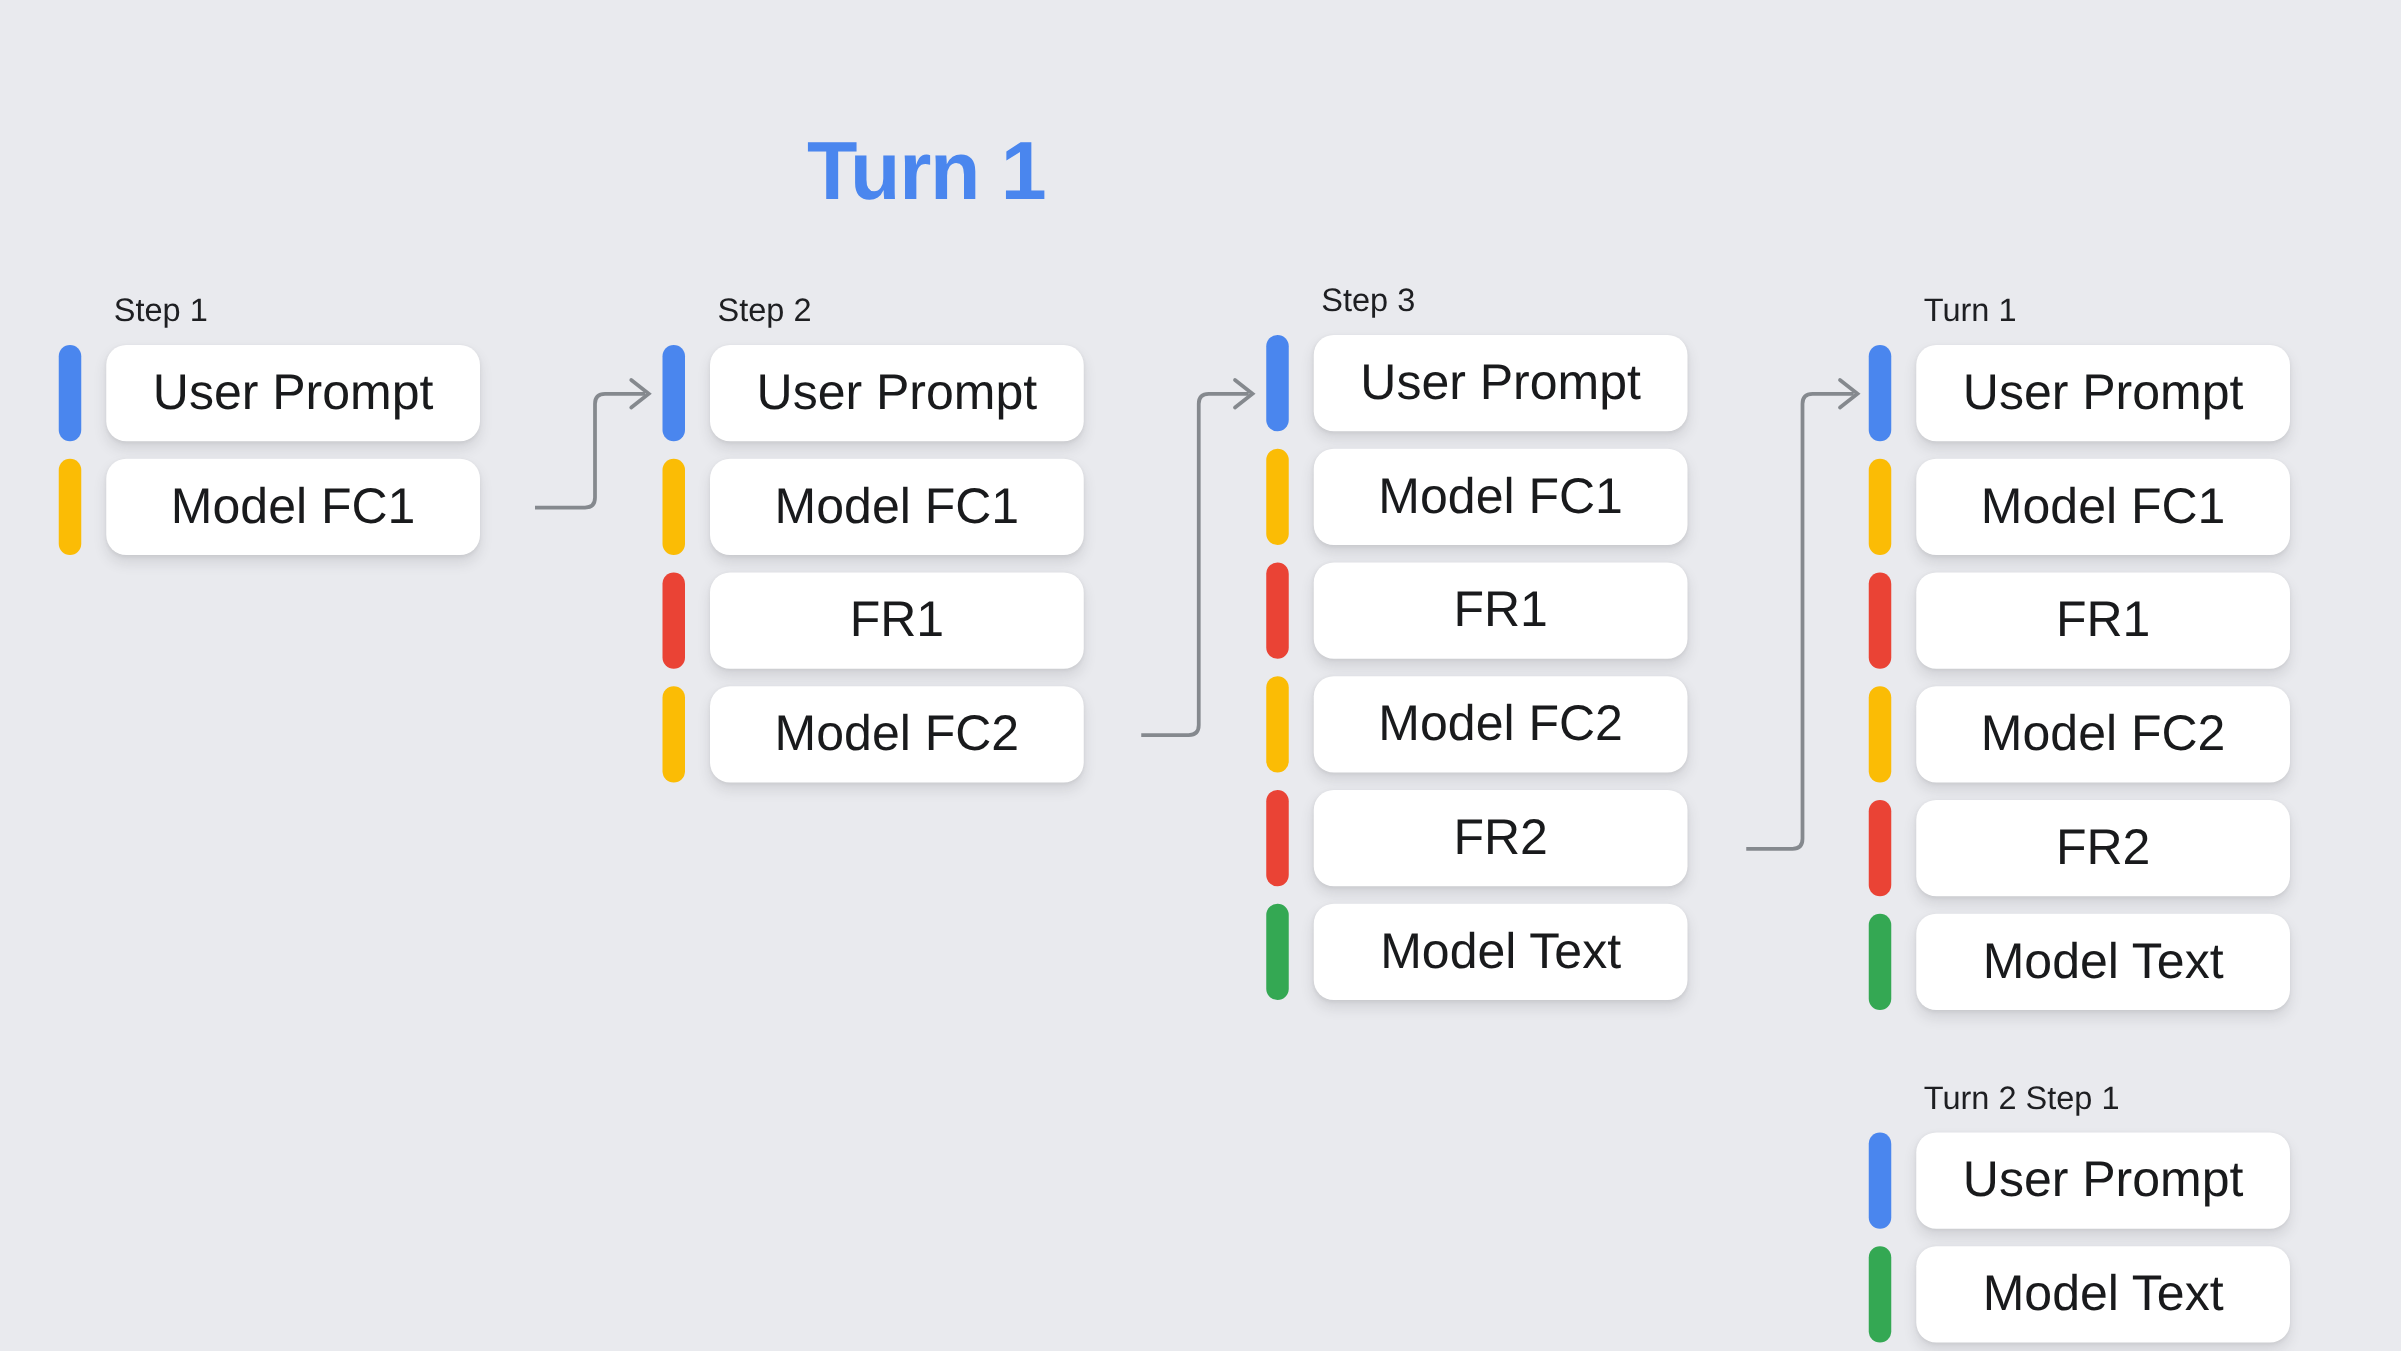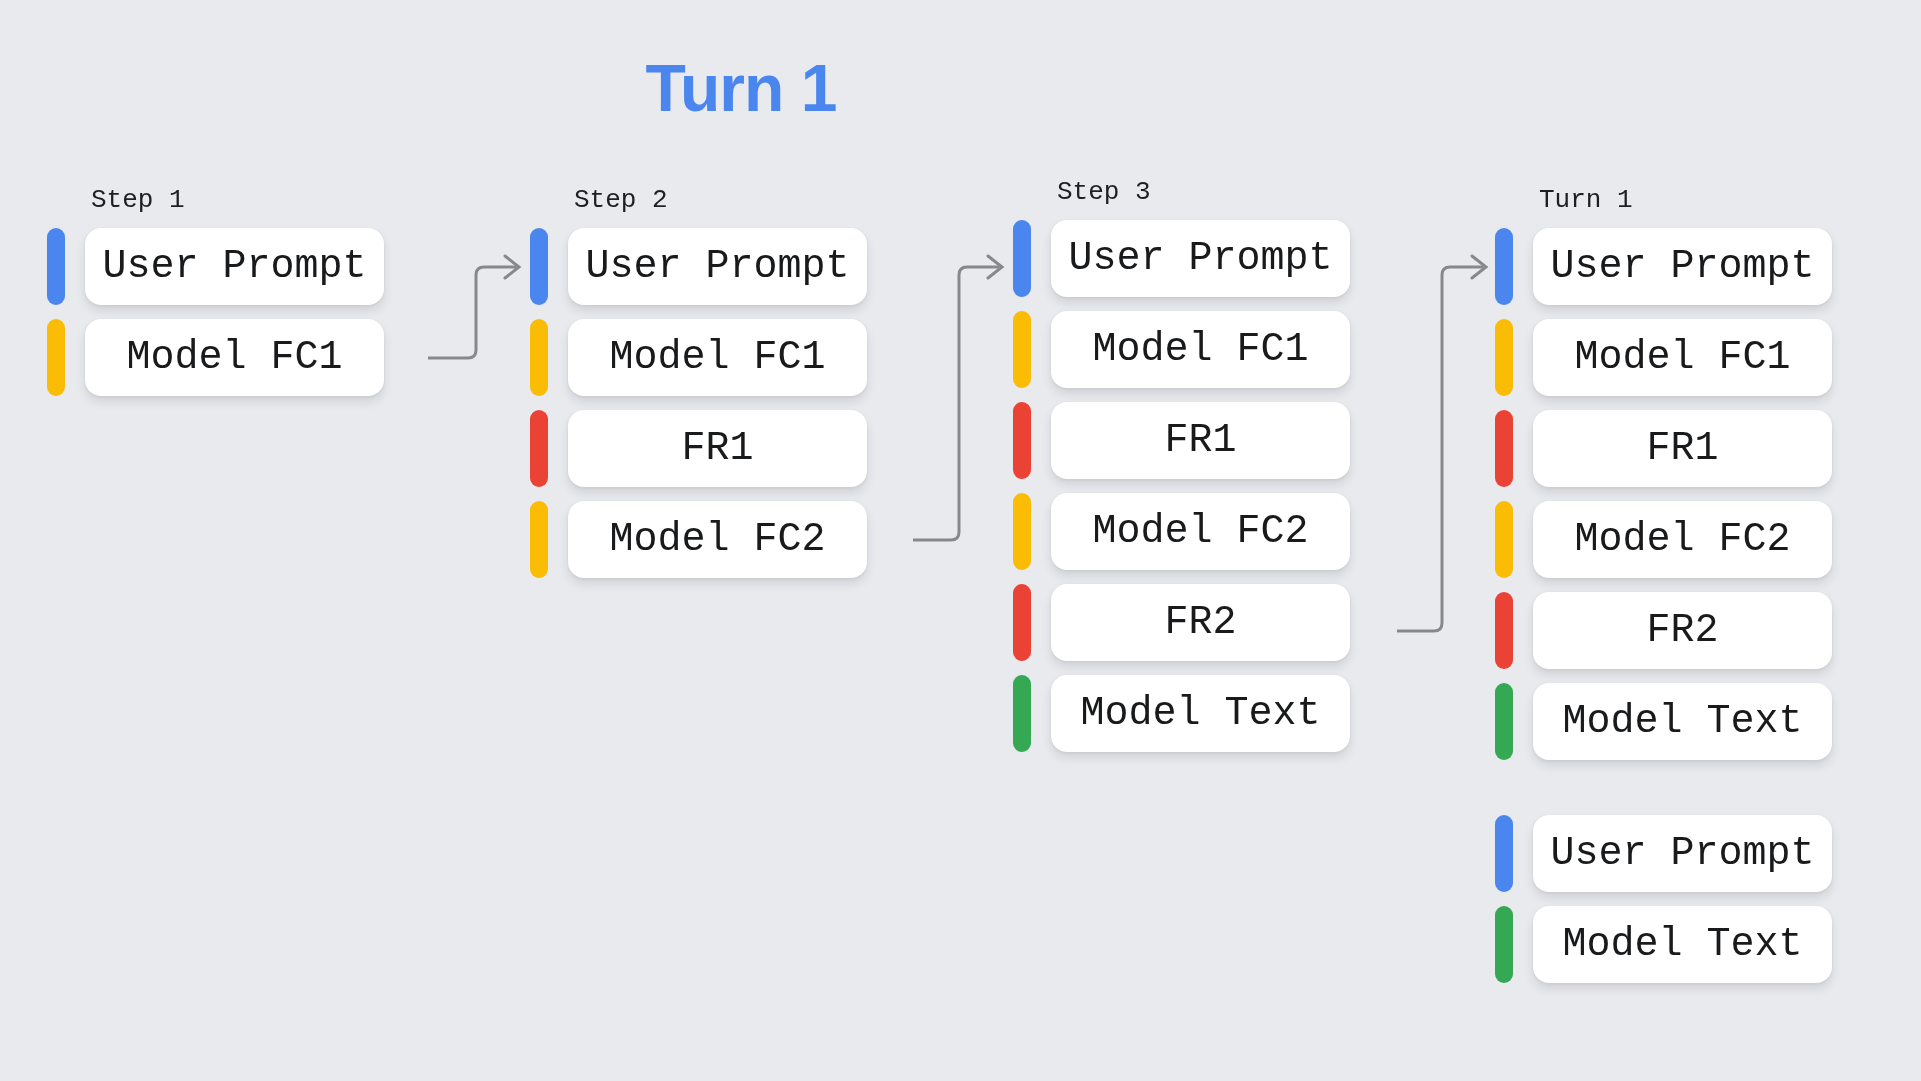--- a/index.html
+++ b/index.html
@@ -2,35 +2,35 @@
 <html><head>
 <meta charset="utf-8">
 <style>
   html,body{margin:0;padding:0;}
   body{
     width:1921px;height:1081px;
     background:#e9eaee;
     font-family:"Liberation Sans",sans-serif;
     position:relative;overflow:hidden;
   }
-  .canvas{position:absolute;inset:0;}
+  .canvas{position:absolute;inset:0;margin-top:48px;}
   .arrows{position:absolute;left:0;top:0;z-index:1;}
   .arrows path{fill:none;stroke:#85898e;stroke-width:3;}
   .arrows .shaft{stroke-linecap:butt;}
   .arrows .head{stroke-linejoin:miter;stroke-linecap:round;}
 
   .title{
     position:absolute;top:50px;width:342px;
     font-size:66px;font-weight:700;letter-spacing:-1px;
     color:#4a86ee;text-align:center;z-index:2;
   }
   .title.t1{left:570px;}
   .title.t2{left:1533px;}
 
-  .group{position:absolute;z-index:2;font-family:Liberation Mono, monospace;}
+  .group{position:absolute;z-index:2;}
   .g1{left:47px;top:185px;}
   .g2{left:530px;top:185px;}
   .g3{left:1013px;top:177px;}
   .g4{left:1495px;top:185px;}
   .g5{left:1495px;top:815px;}
 
   .group-label{
     height:43px;margin-left:44px;
     font-size:26px;color:#1e1f22;
     display:flex;align-items:flex-start;
@@ -180,20 +180,21 @@
         </div>
       </div>
       <div class="row">
         <span class="bar" style="background: rgb(52, 168, 83);"></span>
         <div class="card">
           <span>Model Text</span>
         </div>
       </div>
     </section>
   <section class="group g5">
+      <div class="group-label">Turn 2 Step 1</div>
       <div class="row">
         <span class="bar" style="background: rgb(74, 134, 238);"></span>
         <div class="card">
           <span>User Prompt</span>
         </div>
       </div>
       <div class="row">
         <span class="bar" style="background: rgb(52, 168, 83);"></span>
         <div class="card">
           <span>Model Text</span>

